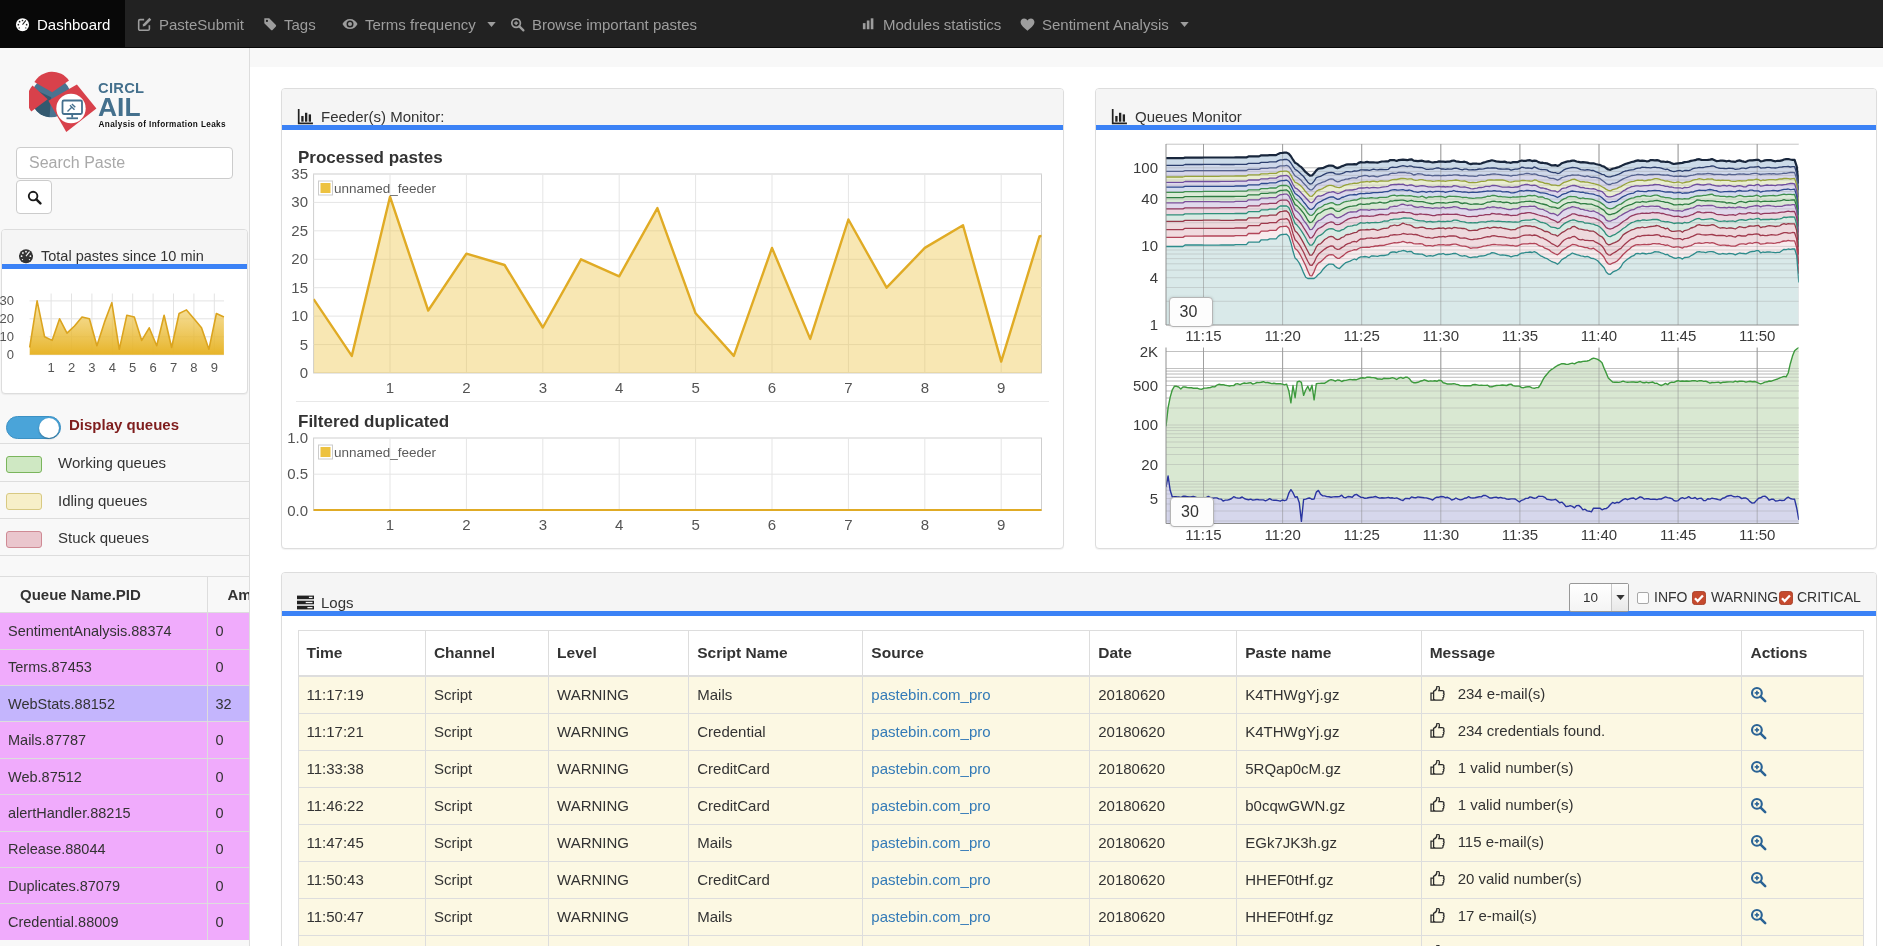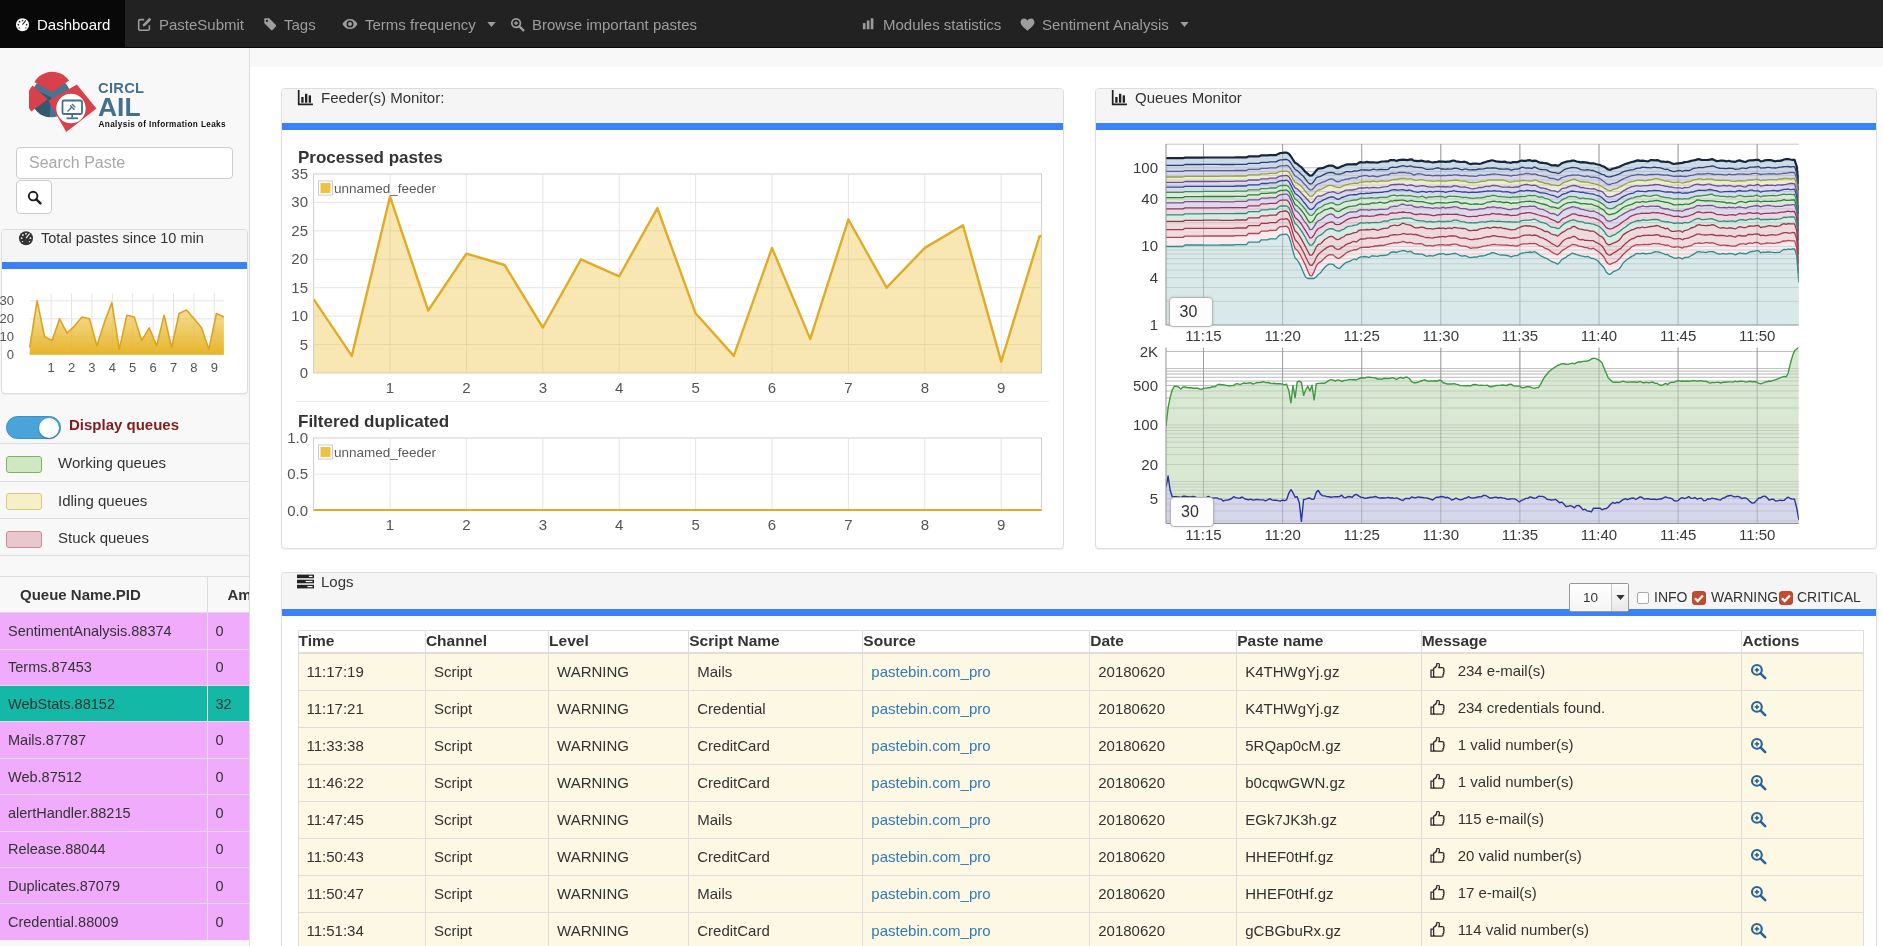--- a/index.html
+++ b/index.html
@@ -3,46 +3,46 @@
 *{margin:0;padding:0;box-sizing:border-box;border:0 solid}
 html,body{width:1883px;height:946px;overflow:hidden;background:#f8f8f8;font-family:"Liberation Sans",sans-serif;position:relative}
 .navbar{position:absolute;left:0;top:0;width:1883px;height:48px;background:#222;border-bottom:1px solid #090909;z-index:20}
 .nav-item{position:absolute;top:0;height:48px;display:flex;align-items:center;gap:7px;padding:0 15px;color:#9d9d9d;font-size:15px}
 .nav-item.active{background:#080808;color:#fff}
 .sidebar{position:absolute;left:0;top:48px;width:250px;height:898px;background:#f8f8f8;border-right:1px solid #ddd;z-index:10}
 .mainbg{position:absolute;left:250px;top:67px;width:1633px;height:879px;background:#fff;z-index:1}
 .search-input{position:absolute;left:16px;top:147px;width:217px;height:32px;background:#fff;border:1px solid #ccc;border-radius:4px;color:#a9a9a9;font-size:16px;line-height:30px;padding-left:12px;z-index:11}
 .search-btn{position:absolute;left:16px;top:180px;width:36px;height:34px;background:#fff;border:1px solid #ccc;border-radius:4px;display:flex;align-items:center;justify-content:center;z-index:11}
 .panel{position:absolute;background:#fff;border:1px solid #ddd;border-radius:4px;box-shadow:0 1px 1px rgba(0,0,0,0.05)}
-.phead{height:41px;background:#f5f5f5;border-bottom:7px solid #3b82f6;border-radius:3px 3px 0 0;display:flex;align-items:flex-start;gap:7px;padding-left:15px;font-size:15px;color:#333}
+.phead{height:41px;background:#f5f5f5;border-bottom:5px solid #3b82f6;border-radius:3px 3px 0 0;display:flex;align-items:flex-end;gap:7px;padding-left:15px;font-size:15px;color:#333}
 .sp-panel{left:1px;top:229px;width:247px;height:165px;z-index:11}
 .sp-panel .phead{height:39px;font-size:14.5px;padding-left:16px}
 .lrow{position:absolute;left:0;width:249px;height:37.4px;border-top:1px solid #ddd;z-index:11}
 .lrow .swatch{position:absolute;left:6px;top:11.5px;width:36px;height:17px;border-width:1px;border-style:solid;border-radius:3px}
 .lrow .llabel{position:absolute;left:58px;top:10px;font-size:15px;color:#333}
 .togglerow{position:absolute;left:0;top:405.8px;width:249px;height:37.4px;z-index:11}
 .toggle{position:absolute;left:6px;top:10px;width:55px;height:23px;border-radius:12px;background:#4aa4d9;border:1px solid #3c91c4}
 .toggle .knob{position:absolute;right:1px;top:1px;width:20px;height:20px;border-radius:50%;background:#fff;box-shadow:0 1px 2px rgba(0,0,0,0.3)}
 .toggle-label{position:absolute;left:69px;top:10px;font-weight:bold;font-size:15px;color:#7f1d1d}
 .qtable{position:absolute;left:0;top:576.3px;width:250px;border-top:1px solid #ddd;border-collapse:collapse;table-layout:fixed;z-index:11;font-size:14.5px;color:#333}
 .qtable th{height:36px;text-align:left;font-size:15px;padding-left:20px;border-right:1px solid #ddd;white-space:nowrap;overflow:hidden}
 .qtable td{height:36.4px;padding-left:8px;border-top:1px solid #ddd;border-right:1px solid #ddd;white-space:nowrap}
 .qtable tr.w td{background:#f0abfc}
-.qtable tr.s td{background:#14b8a6}
+.qtable tr.s td{background:#c4b5fd}
 .qtable .amt{width:41px}
 .feeder{left:281px;top:88px;width:782.5px;height:460.5px;z-index:2}
 .queues{left:1095px;top:88px;width:781.5px;height:460.5px;z-index:2}
 .logs{left:281px;top:572px;width:1595.5px;height:400px;z-index:2}
 .logs .phead{height:43px}
 .ctitle{position:absolute;font-size:17px;font-weight:bold;color:#333;z-index:3}
 .chart-svg{position:absolute;left:0;top:0;width:1883px;height:946px;z-index:12;pointer-events:none}
 .hr{position:absolute;left:296px;top:400.5px;width:753px;height:1px;background:#e8e8e8;z-index:3}
 .numbox{position:absolute;width:44px;height:30px;background:#fdfdfd;border:1px solid #b5b5b5;border-radius:4px;font-size:16px;color:#333;line-height:28px;padding-left:10px;z-index:13;box-shadow:0 0 3px rgba(0,0,0,0.15)}
 .ltable{position:absolute;left:15.5px;top:56.5px;width:1565.4px;border-collapse:collapse;table-layout:fixed;font-size:15px;color:#333}
-.ltable th{border:1px solid #ddd;border-bottom:2px solid #ddd;text-align:left;font-size:15.5px;height:23px;background:#fff}
+.ltable th{border:1px solid #ddd;border-bottom:2px solid #ddd;text-align:left;font-size:15.5px;height:46px;padding-left:8px;background:#fff}
 .ltable td{border:1px solid #ddd;height:37px;padding-left:8px;background:#fcf8e3;white-space:nowrap;overflow:hidden}
 .ltable a{color:#337ab7}
 .ltable .thumb{display:inline-block;vertical-align:-3px;margin-right:12px;margin-left:0}
 .ltable .act svg{vertical-align:-3px;margin-left:0}
 .logctl{position:absolute;left:0;top:0;width:100%;height:43px;font-size:14px;color:#333;z-index:4}
 .logctl .abs{position:absolute}
 .sel{width:60px;height:29px;border:1px solid #989898;border-radius:2px;background:linear-gradient(#fff,#f4f4f4);display:flex;align-items:center;box-shadow:inset 0 0 1px #fff}
 .sel .val{flex:1;text-align:center;font-size:13.5px}
 .sel .arr{width:17px;height:100%;display:flex;align-items:center;justify-content:center;border-left:1px solid #c8c8c8;background:linear-gradient(#fdfdfd,#e8e8e8)}
 .cb{width:12px;height:12px;border:1px solid #a8a8a8;border-radius:2px;background:#fdfdfd}

